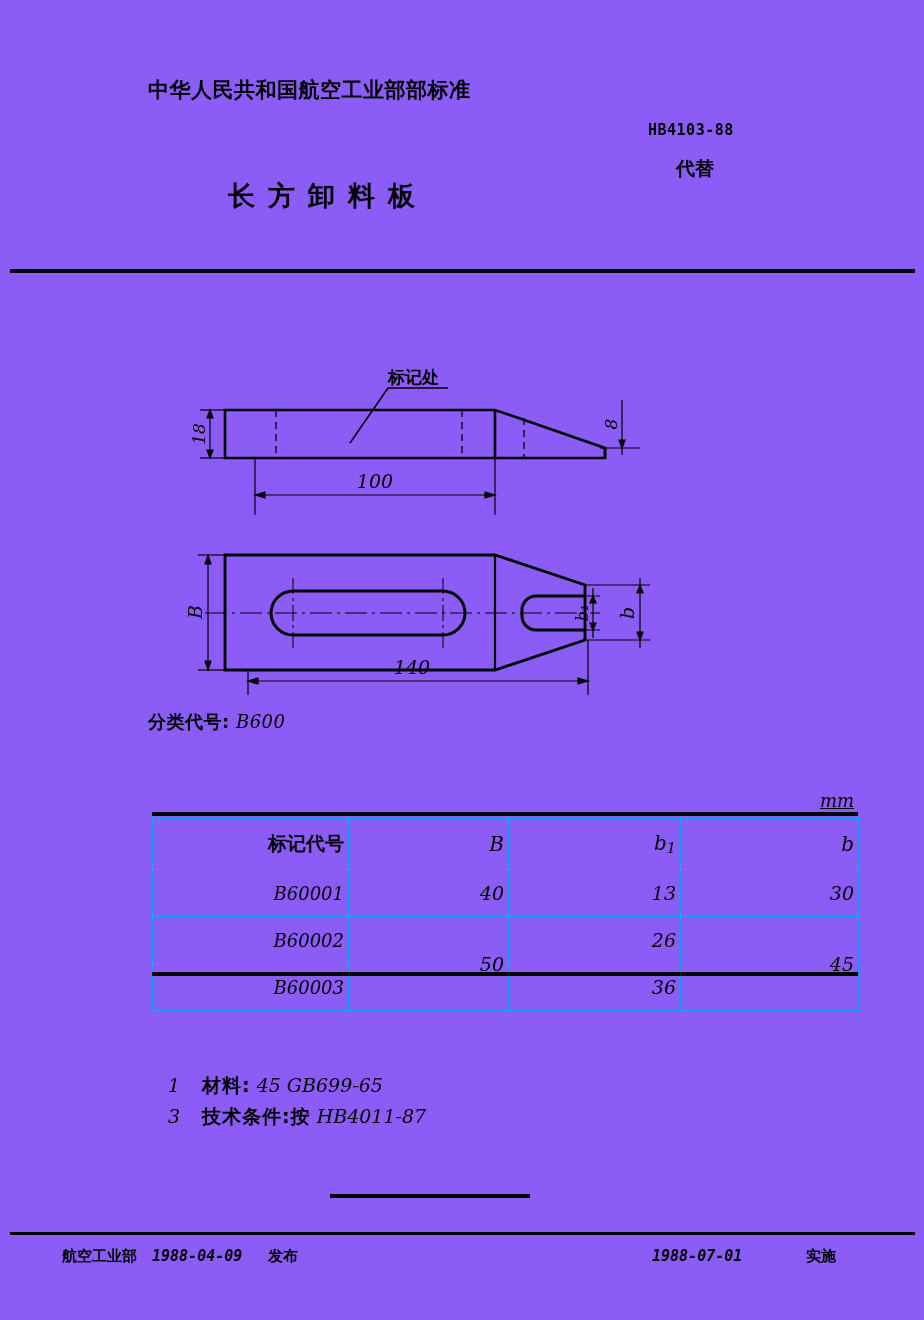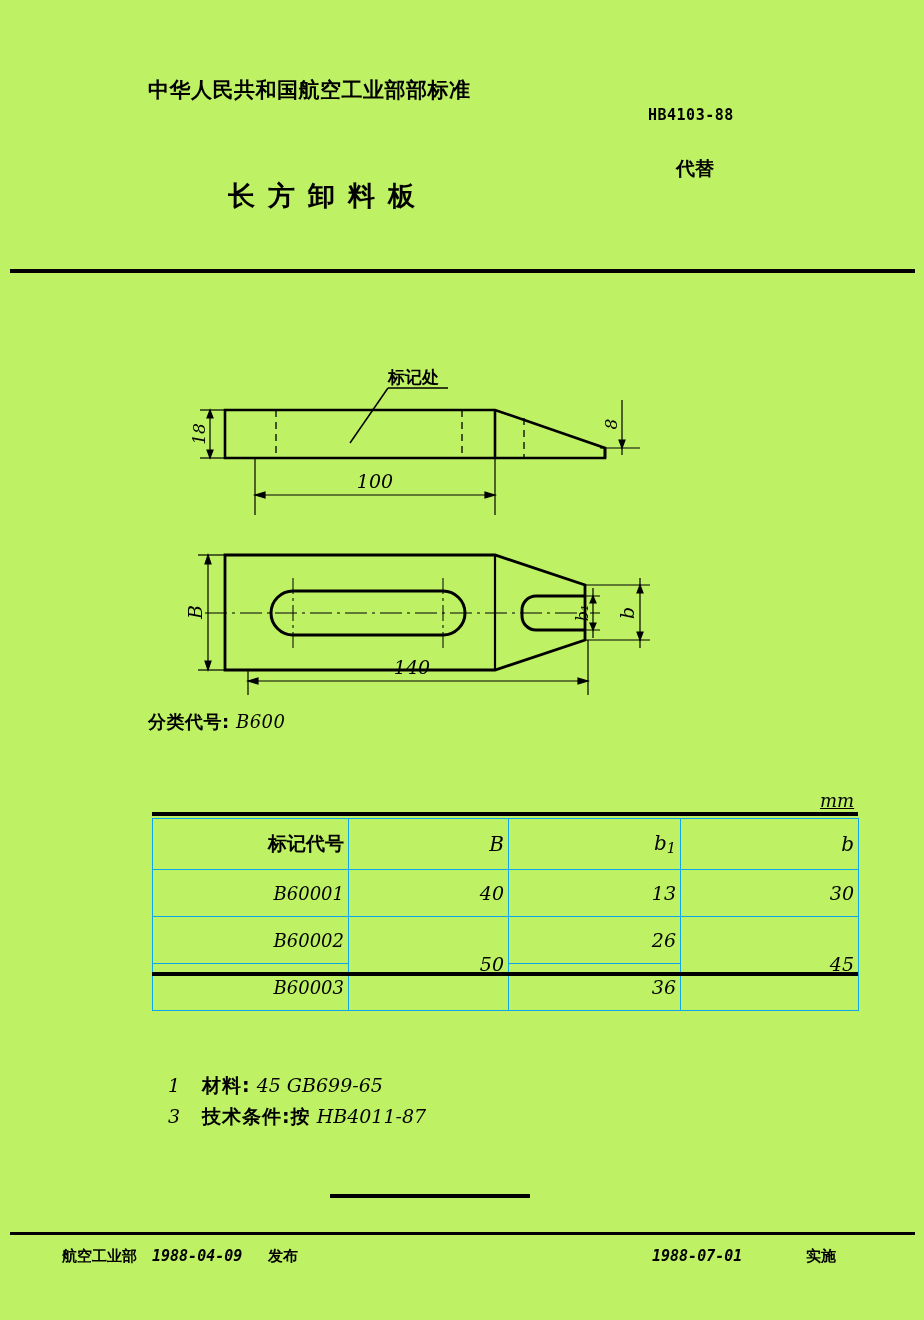--- a/index.html
+++ b/index.html
@@ -8,39 +8,39 @@
     background: #ffffff;
   }
   body {
     font-family: "DejaVu Sans", sans-serif;
     color: #000000;
   }
   #page {
     position: relative;
     width: 924px;
     height: 1320px;
-    background: #bef264;
+    background: #8b5cf6;
     overflow: hidden;
   }
 
   
   .hdr-org {
     position: absolute;
     left: 148px;
     top: 76px;
     font-family: "DejaVu Sans", sans-serif;
     font-size: 21px;
     font-weight: 700;
     letter-spacing: 0.5px;
     white-space: nowrap;
   }
   .hdr-code {
     position: absolute;
     left: 648px;
-    top: 106px;
+    top: 121px;
     font-family: "DejaVu Sans Mono", monospace;
     font-size: 15px;
     font-weight: 700;
     letter-spacing: 0.5px;
     white-space: nowrap;
   }
   .hdr-replace {
     position: absolute;
     left: 676px;
     top: 156px;

